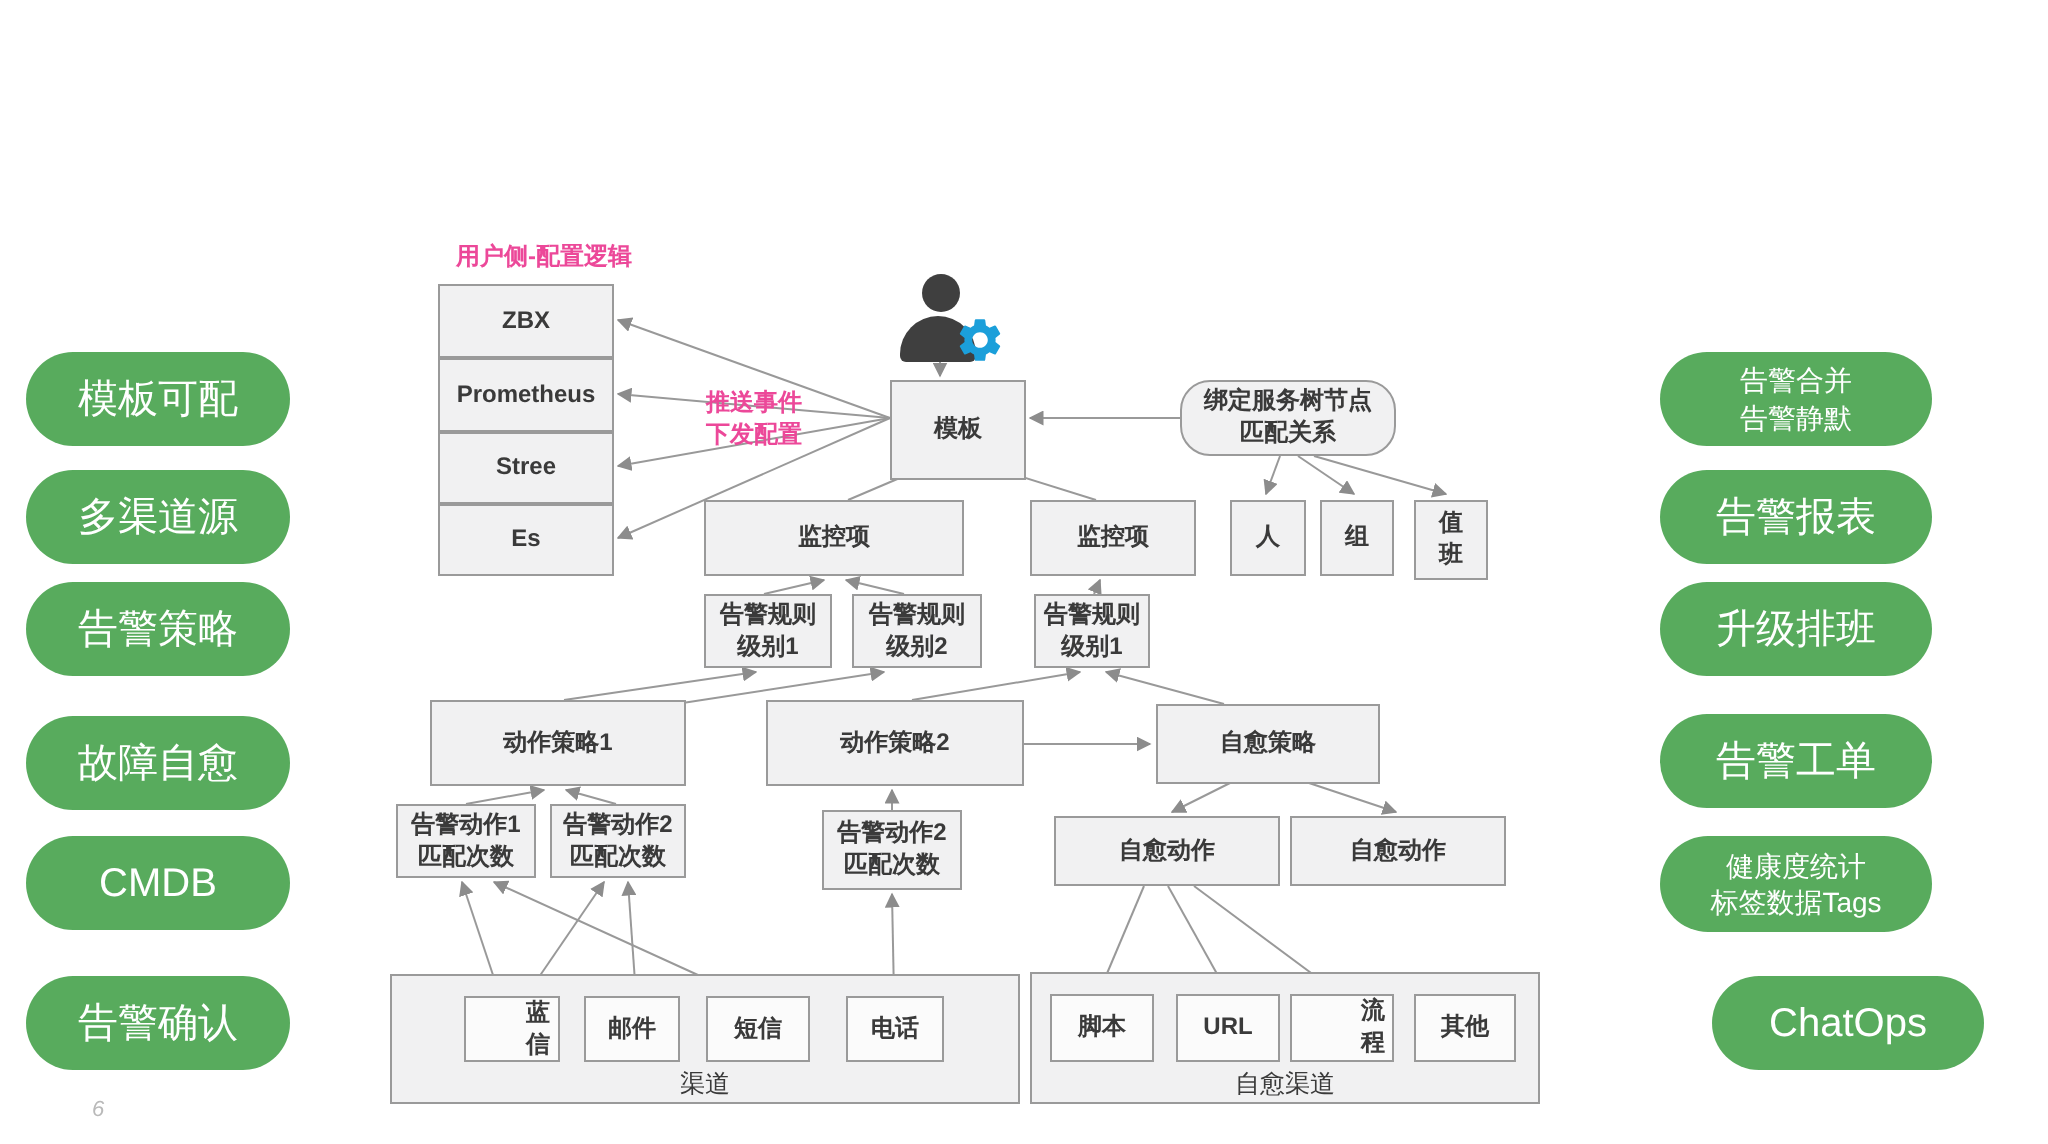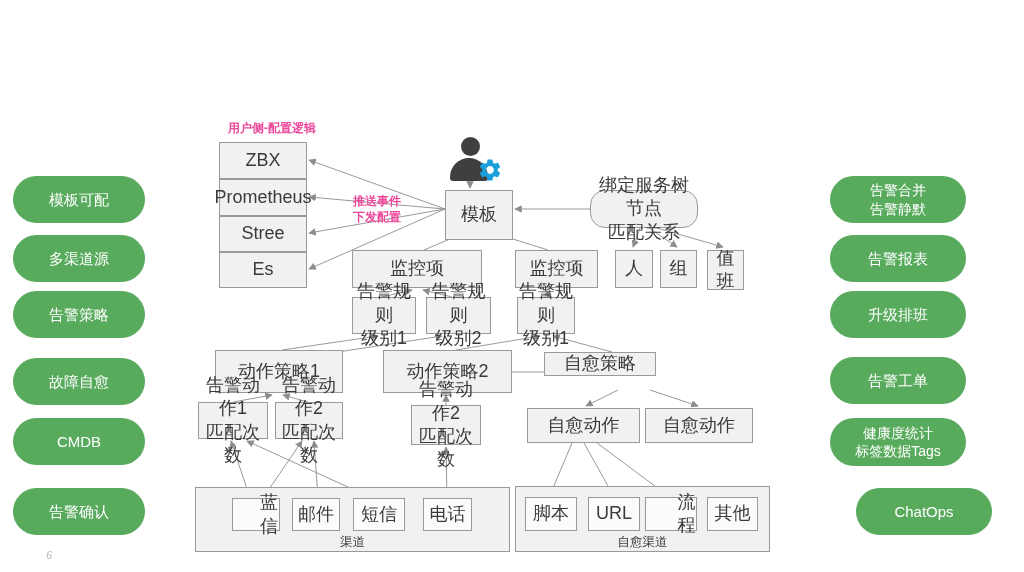--- a/index.html
+++ b/index.html
@@ -8,26 +8,26 @@
     font-family:"Liberation Sans","DejaVu Sans",sans-serif;
   }
   .title{
     position:absolute;left:55px;top:46px;font-size:31px;font-weight:800;
     color:#1b2947;letter-spacing:1px;
   }
   .pagenum{position:absolute;left:46px;top:549px;font-size:11px;color:#b9b9b9;font-style:italic;}
   .pill{
     position:absolute;background:#58ab5d;color:#ffffff;border-radius:26px;
     display:flex;align-items:center;justify-content:center;text-align:center;
-    font-size:15px;white-space:pre-line;line-height:1.3;
+    font-size:20px;white-space:pre-line;line-height:1.3;
   }
   .box{
     position:absolute;border:1px solid #9a9a9a;background:#f1f1f2;color:#3a3a3a;
     display:flex;align-items:center;justify-content:center;text-align:center;
-    font-size:18px;white-space:pre-line;line-height:1.3;box-sizing:border-box;
+    font-size:12px;white-space:pre-line;line-height:1.3;box-sizing:border-box;font-weight:bold;
   }
   .inner{background:#fbfbfb;}
   .grp{
     position:absolute;border:1px solid #9a9a9a;background:#f1f1f2;box-sizing:border-box;
   }
   .grp-label{
     position:absolute;bottom:0px;left:0;width:100%;text-align:center;
     font-size:12.5px;color:#3a3a3a;
   }
   .lbl{position:absolute;font-size:12px;color:#ec4899;white-space:pre-line;line-height:1.35;}
@@ -145,21 +145,21 @@
 
   <div class="box" style="left:352px;top:297px;width:64px;height:37px;">告警规则
 级别1</div>
   <div class="box" style="left:426px;top:297px;width:65px;height:37px;">告警规则
 级别2</div>
   <div class="box" style="left:517px;top:297px;width:58px;height:37px;">告警规则
 级别1</div>
 
   <div class="box" style="left:215px;top:350px;width:128px;height:43px;">动作策略1</div>
   <div class="box" style="left:383px;top:350px;width:129px;height:43px;">动作策略2</div>
-  <div class="box" style="left:544px;top:352px;width:112px;height:24px;">自愈策略</div>
+  <div class="box" style="left:578px;top:352px;width:112px;height:40px;">自愈策略</div>
 
   <div class="box" style="left:198px;top:402px;width:70px;height:37px;">告警动作1
 匹配次数</div>
   <div class="box" style="left:275px;top:402px;width:68px;height:37px;">告警动作2
 匹配次数</div>
   <div class="box" style="left:411px;top:405px;width:70px;height:40px;">告警动作2
 匹配次数</div>
 
   <div class="box" style="left:527px;top:408px;width:113px;height:35px;">自愈动作</div>
   <div class="box" style="left:645px;top:408px;width:108px;height:35px;">自愈动作</div>

